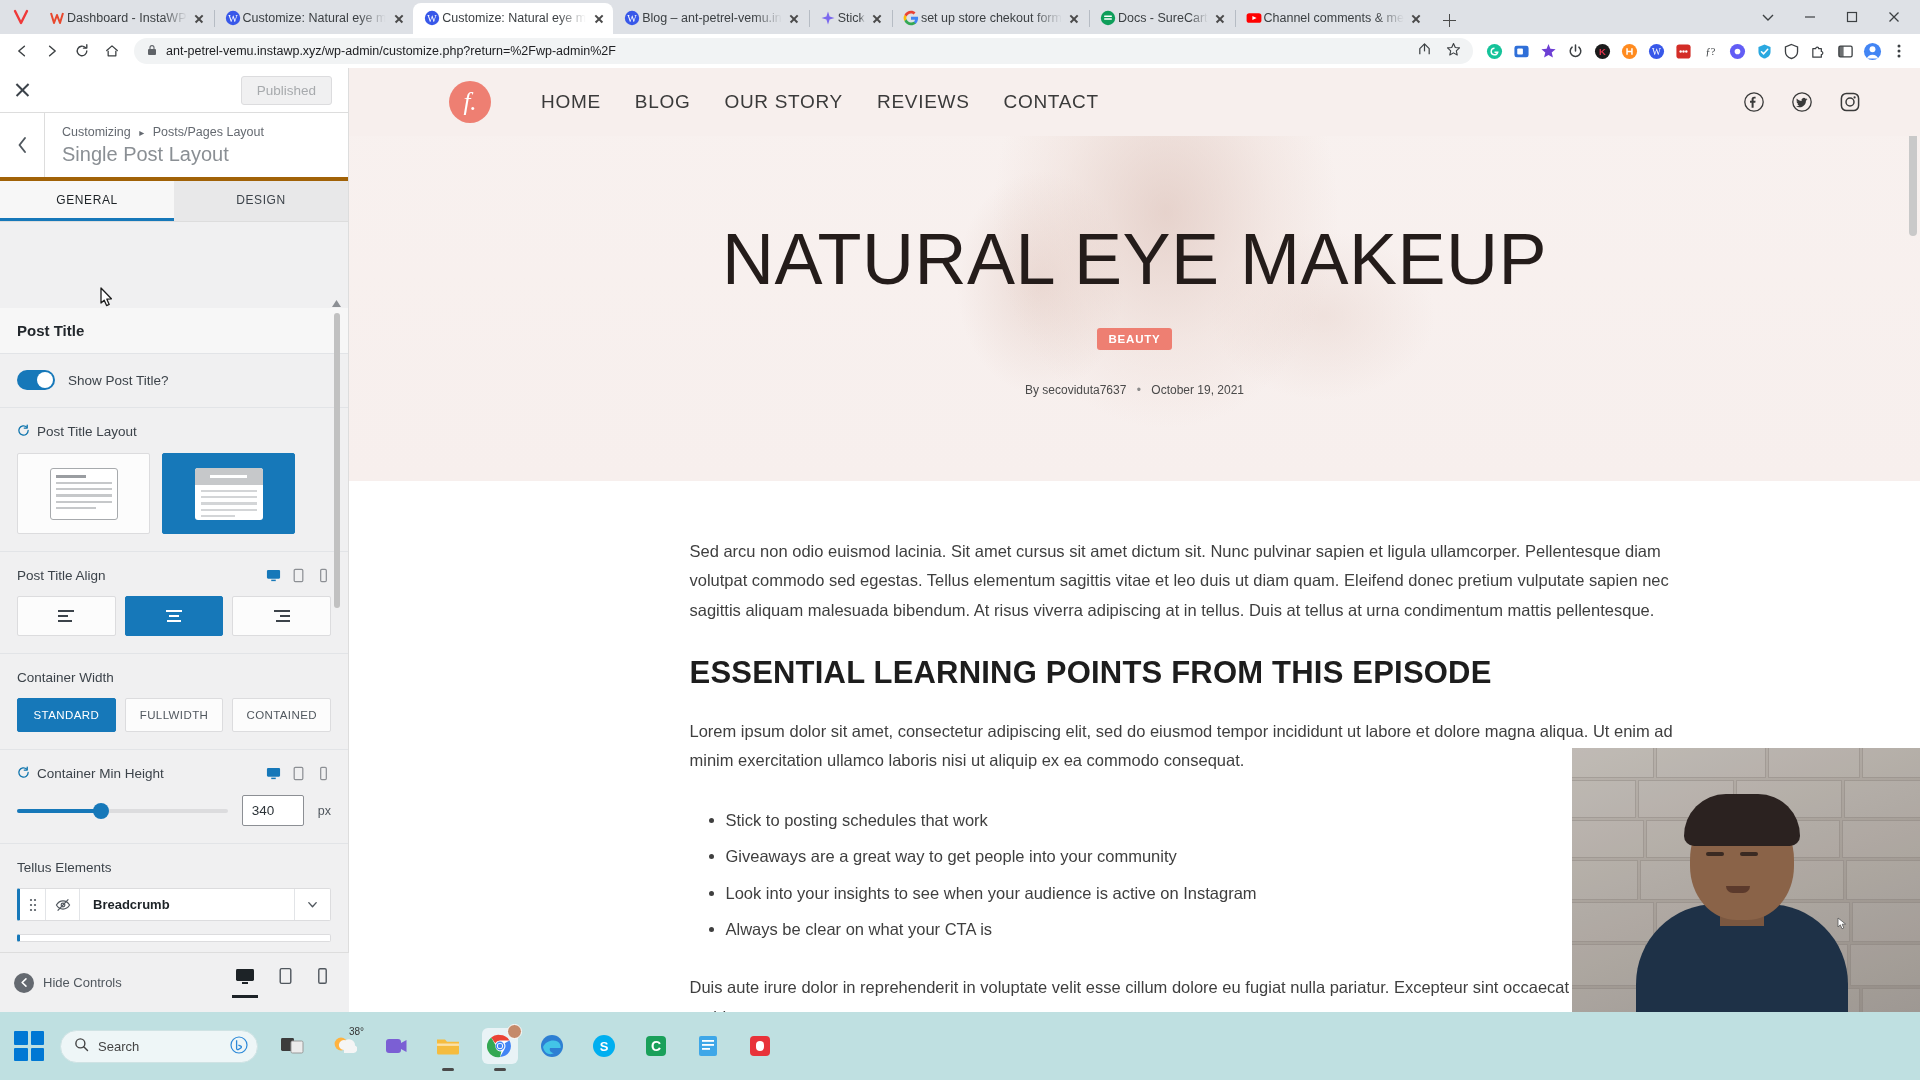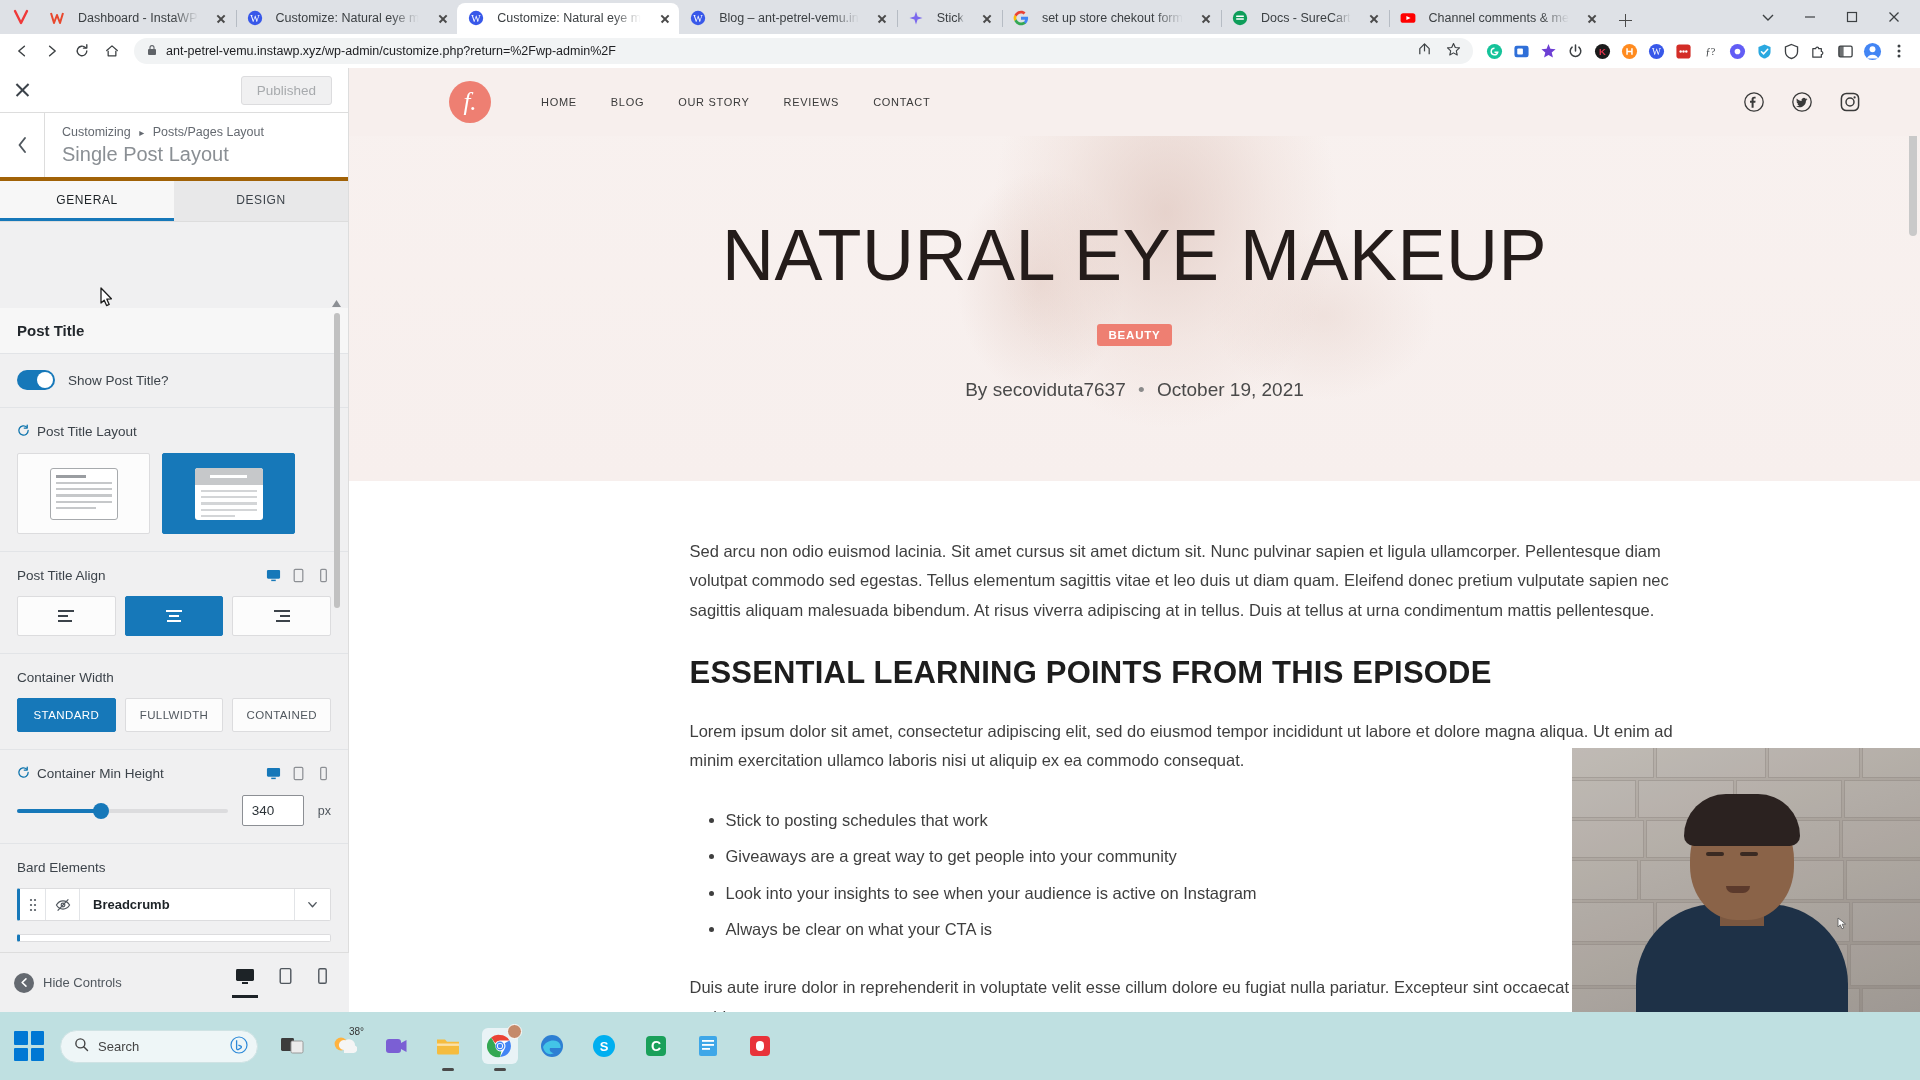--- a/index.html
+++ b/index.html
@@ -12,21 +12,21 @@
   }
   body { position: relative; }
 
   
   #browser-chrome { position: absolute; left: 0; top: 0; width: 1920px; height: 68px; background: #dee1e6; }
 
   #tabstrip { position: absolute; left: 0; top: 0; width: 1920px; height: 34px; display: flex; align-items: flex-end; padding-left: 4px; }
   .vivaldi-logo { width: 34px; height: 34px; display: flex; align-items: center; justify-content: center; flex: 0 0 auto; }
   .vivaldi-logo svg { width: 18px; height: 18px; }
   .tab {
-    height: 31px; display: flex; align-items: center; gap: 13px;
+    height: 31px; display: flex; align-items: center; gap: 2px;
     padding: 0 6px 1px 11px; position: relative;
     font-size: 12.5px; color: #3c4043; flex: 0 0 auto;
     border-radius: 8px 8px 0 0;
     justify-content: center;
   }
   .tab::before {
     content: ""; position: absolute; left: 0; top: 7px; bottom: 7px; width: 1px; background: #b6bcc4;
   }
   .tab.first::before, .tab.active::before, .tab.after-active::before { background: transparent; }
   .tab.active { background: #fff; }
@@ -161,40 +161,40 @@
 
   
   #preview { position: absolute; left: 349px; top: 68px; width: 1571px; height: 944px; background:#fff; overflow:hidden; }
 
   #site-header {
     height: 68px; background: #f7efed;
     display:flex; align-items:center; padding: 0 60px 0 100px;
     position: relative; z-index: 3;
   }
   #logo { width: 42px; height: 42px; border-radius:50%; background:#ee7f72; display:flex; align-items:center; justify-content:center; color:#fff; font-family:"Liberation Serif", serif; font-style:italic; font-size:25px; flex:0 0 auto; }
-  #site-nav { display:flex; gap: 34px; margin-left: 50px; font-size: 11px; letter-spacing: .7px; color:#3a3a3a; }
+  #site-nav { display:flex; gap: 34px; margin-left: 50px; font-size: 19px; letter-spacing: .7px; color:#3a3a3a; }
   #social { margin-left:auto; display:flex; gap: 28px; color:#3a3a3a; }
   #social svg { width: 20px; height: 20px; display:block; }
 
   #hero {
     height: 345px; position: relative; background:#f7efed; overflow:hidden;
     display:flex; flex-direction:column; align-items:center; justify-content:center;
   }
   #hero-bg {
     position:absolute; left:0; top:-68px; right:0; height: 413px;
     background:
       radial-gradient(ellipse 240px 300px at 52% 35%, rgba(216,186,176,.55) 0%, rgba(229,205,196,.25) 45%, rgba(247,239,237,0) 72%),
       radial-gradient(ellipse 120px 160px at 44% 52%, rgba(220,192,182,.45) 0%, rgba(247,239,237,0) 70%),
       radial-gradient(ellipse 160px 120px at 62% 60%, rgba(224,199,190,.35) 0%, rgba(247,239,237,0) 70%),
       linear-gradient(180deg, #f8f1ef 0%, #f7efed 100%);
   }
   #hero-inner { position:relative; z-index:2; text-align:center; }
   #post-title { font-size: 72px; font-weight: 400; letter-spacing: .5px; color:#241c1a; line-height:1.1; }
   #cat-badge { display:inline-block; margin-top: 28px; background:#ee7f72; color:#fff; font-size:11.5px; font-weight:bold; letter-spacing:.8px; padding: 5px 11px; border-radius:3px; }
-  #byline { margin-top: 33px; font-size: 19px; color:#4a4a4a; }
+  #byline { margin-top: 33px; font-size: 12px; color:#4a4a4a; }
   #byline .dot { margin: 0 7px; color:#8a8a8a; }
 
   #article { padding: 56px 0 0; }
   .art-wrap { width: 1200px; margin: 0 auto; padding-left: 155px; padding-right: 40px; }
   .art-p { font-size: 16.5px; line-height: 1.78; color:#3f3f3f; margin-bottom: 30px; }
   .art-h2 { font-size: 31px; font-weight: bold; color:#1d1d1d; letter-spacing:.2px; margin: 24px 0 26px; }
   .art-ul { list-style: disc; padding-left: 36px; margin-bottom: 30px; }
   .art-ul li { font-size: 16.5px; line-height: 1.72; color:#3f3f3f; margin-bottom: 8px; }
 
   #prev-scrollbar { position:absolute; right: 3px; top: 8px; width: 8px; height: 160px; background:#c9c9c9; border-radius:4px; }
@@ -680,21 +680,21 @@
         <div class="slider">
           <div class="fill"></div>
             <div class="handle"></div>
         </div>
         <div class="num-input">340</div>
         <span class="unit">px</span>
       </div>
     </div>
 
     <div class="cz-row" style="border-bottom:none;">
-      <div class="cz-label">Bard Elements</div>
+      <div class="cz-label">Tellus Elements</div>
       <div class="el-item">
         <span class="grip">
           <svg width="8" height="14" viewBox="0 0 8 14">
               <circle cx="2" cy="2" r="1.1" fill="#50575e"></circle>
               <circle cx="6" cy="2" r="1.1" fill="#50575e"></circle>
               <circle cx="2" cy="7" r="1.1" fill="#50575e"></circle>
               <circle cx="6" cy="7" r="1.1" fill="#50575e"></circle>
               <circle cx="2" cy="12" r="1.1" fill="#50575e"></circle>
               <circle cx="6" cy="12" r="1.1" fill="#50575e"></circle>
             </svg>

